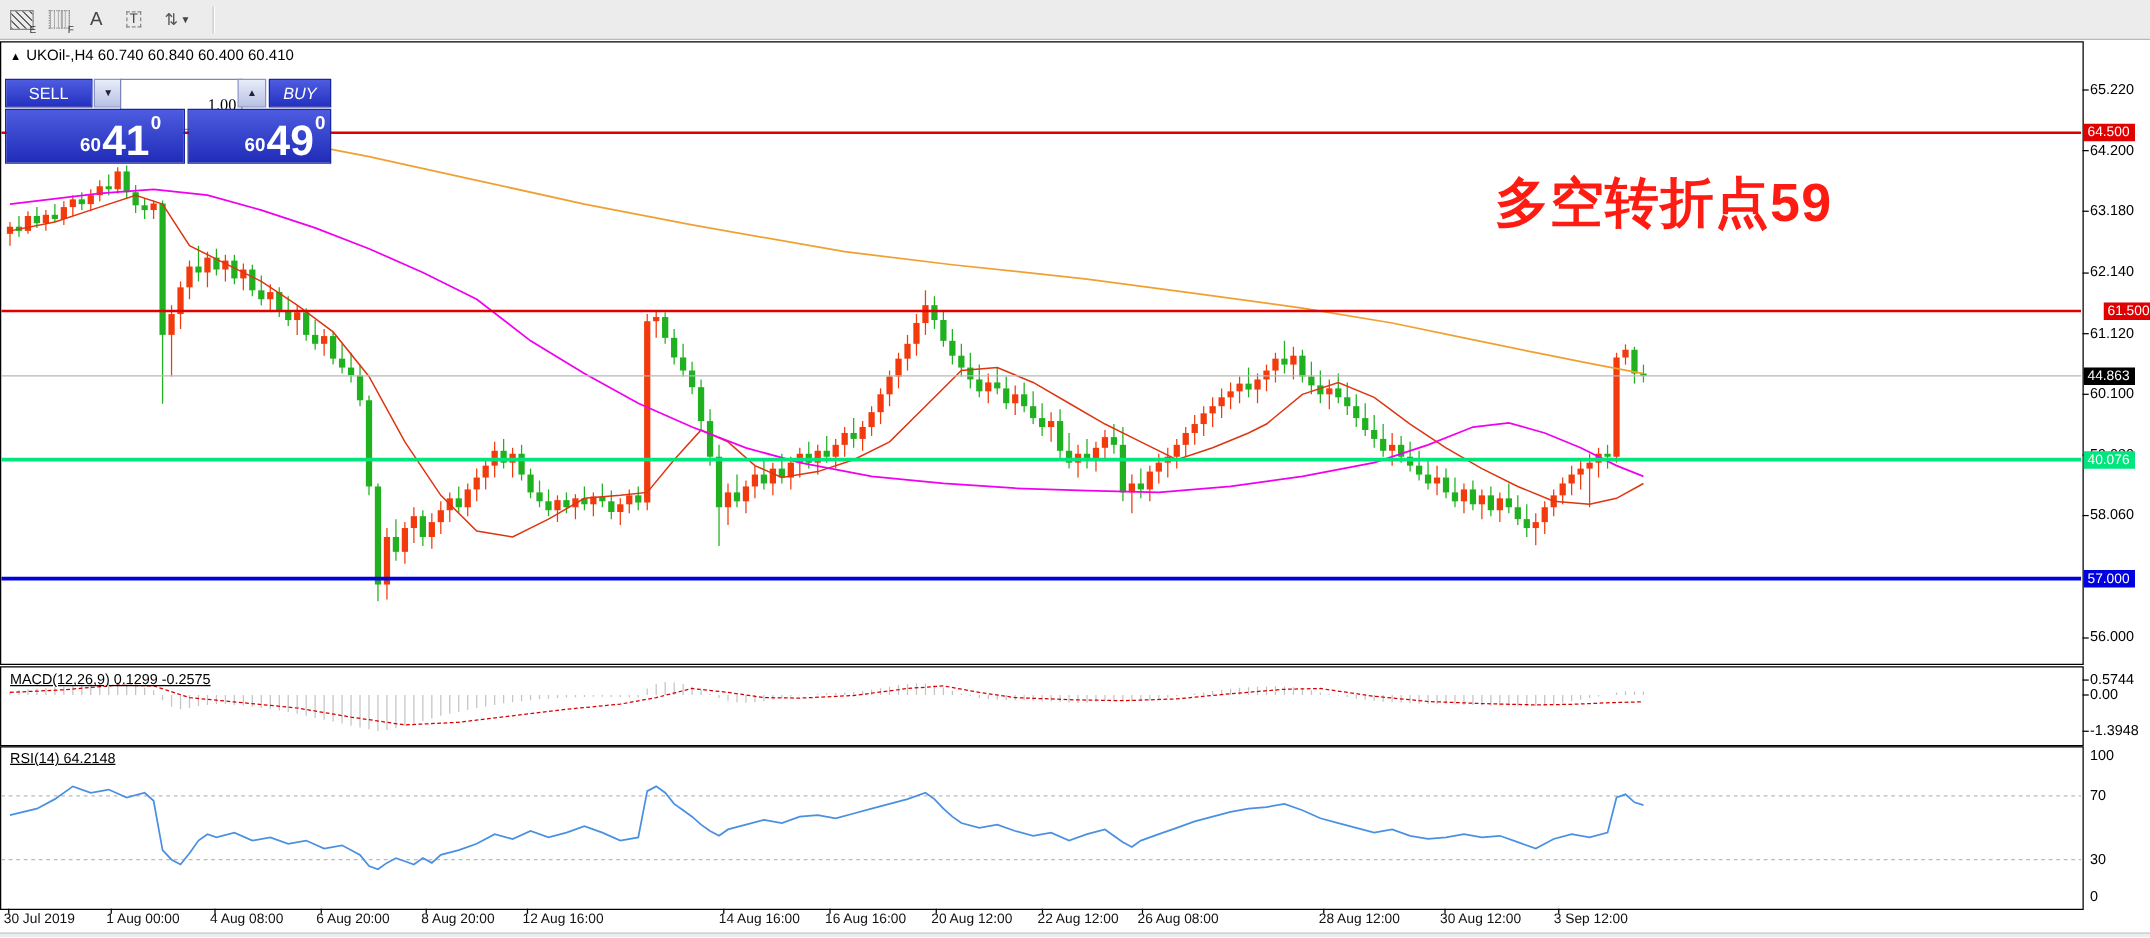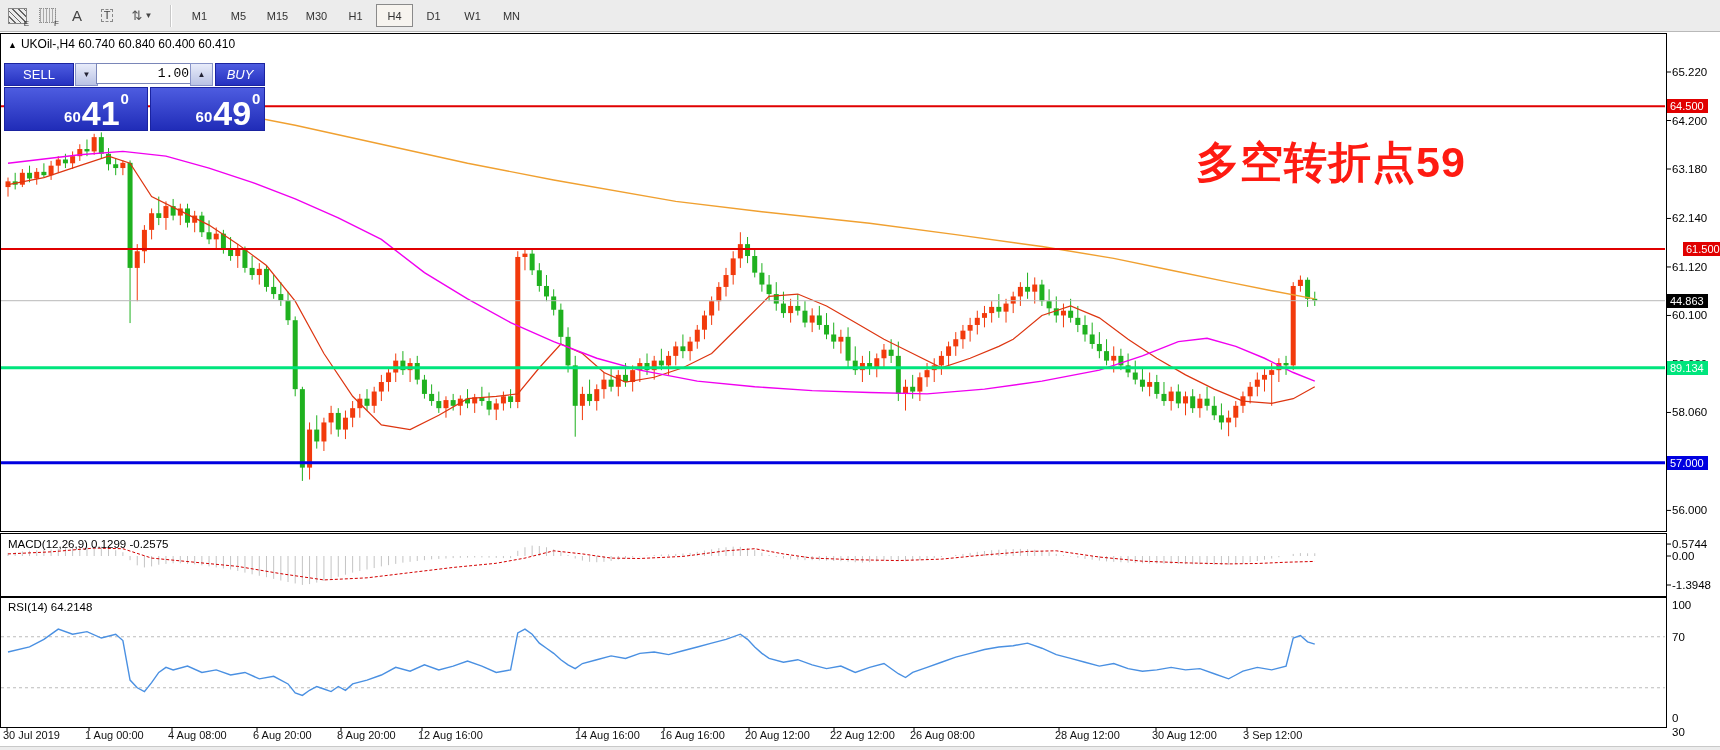--- a/index.html
+++ b/index.html
@@ -22,39 +22,39 @@
   #symline{left:8px;top:37px;font-size:12px;color:#000;}
   #symline .arr{font-size:9px;margin-right:4px;}
 
   
   #panel{left:4px;top:58px;width:259px;height:69px;}
   .btn-blue{background:linear-gradient(#4d5ce0,#2531c0);border:1px solid #1a23a0;color:#fff;display:flex;align-items:center;justify-content:center;}
   #sell-btn{left:0;top:5px;width:68px;height:21px;font-size:13px;}
   #buy-btn{left:211px;top:5px;width:48px;height:21px;font-size:13px;font-style:italic;}
   #vol-down{left:71px;top:5px;width:21px;height:21px;background:linear-gradient(#e8ecfa,#b9c2e4);border:1px solid #8894c8;color:#223;display:flex;align-items:center;justify-content:center;font-size:8px;}
   #vol-up{left:186px;top:5px;width:21px;height:21px;background:linear-gradient(#e8ecfa,#b9c2e4);border:1px solid #8894c8;color:#223;display:flex;align-items:center;justify-content:center;font-size:8px;}
-  #vol-input{left:92px;top:5px;width:88px;height:17px;border:1px solid #7a86b8;font-size:13px;text-align:right;padding:1px 4px;font-family:Liberation Mono, monospace;}
+  #vol-input{left:92px;top:5px;width:88px;height:17px;border:1px solid #7a86b8;font-size:13px;text-align:right;padding:11px 4px;font-family:Liberation Serif, serif;}
   .price-box{top:29px;height:40px;background:linear-gradient(#4d5ce0,#202cb8);border:1px solid #1a23a0;color:#fff;display:flex;align-items:flex-end;justify-content:center;padding-bottom:2px;}
   #sell-big{left:0;width:142px;}
   #buy-big{left:146px;width:113px;}
   .p-base{font-size:15px;font-weight:bold;margin-bottom:3px;padding-left:41px;}
   .p-big{font-size:34px;font-weight:bold;line-height:30px;margin:0 1px;}
   .p-sup{font-size:15px;font-weight:bold;align-self:flex-start;margin-top:2px;}
 
   
   #annotation{left:1196px;top:134px;font-size:43px;font-weight:bold;color:#fe1b12;letter-spacing:1px;white-space:nowrap;}
 
   
   .pane{border:1px solid #000;background:transparent;}
   #chart-svg{left:0;top:0;}
 
   .axis-label{position:absolute;left:1672px;font-size:11.5px;color:#000;transform:translateY(-50%);white-space:nowrap;}
   .level-label{position:absolute;left:1667px;font-size:11px;color:#fff;padding:1px 4px 1px 3px;transform:translateY(-50%);white-space:nowrap;}
   .date-label{position:absolute;top:729px;font-size:11px;color:#111;white-space:nowrap;}
-  .ind-label{position:absolute;font-size:11.5px;color:#000;white-space:nowrap;}
+  .ind-label{position:absolute;font-size:11.5px;color:#000;white-space:nowrap;text-decoration:underline;}
   #bottom-strip{left:0;top:746px;width:1720px;height:4px;background:#ececec;border-top:1px solid #c9c9c9;}
 </style>
 </head>
 <body>
 
 <div id="app">
 
   <div class="abs" id="toolbar">
     <div class="tb-icon">
         <span class="hatch"></span>
@@ -66,31 +66,20 @@
       </div>
     <div class="tb-icon" style="font-size:15px;color:#444;">A</div>
     <div class="tb-icon">
         <span class="tbox">T</span>
       </div>
     <div class="tb-icon" style="width:36px;">
         <span style="color:#555;">⇅</span>
         <span class="caret">▼</span>
       </div>
     <div class="tb-sep"></div>
-    <div id="tf-group" style="display:flex;">
-        <div class="tf-btn">M1</div>
-        <div class="tf-btn">M5</div>
-        <div class="tf-btn">M15</div>
-        <div class="tf-btn">M30</div>
-        <div class="tf-btn">H1</div>
-        <div class="tf-btn active">H4</div>
-        <div class="tf-btn">D1</div>
-        <div class="tf-btn">W1</div>
-        <div class="tf-btn">MN</div>
-      </div>
   </div>
 
   <div class="abs pane" style="left:0;top:33px;width:1665px;height:497px;"></div>
   <div class="abs pane" style="left:0;top:533px;width:1665px;height:62px;"></div>
   <div class="abs pane" style="left:0;top:597px;width:1665px;height:129px;"></div>
 
   <svg class="abs" id="chart-svg" width="1720" height="750">
       <defs>
         <clipPath id="mainClip">
           <rect x="1" y="34" width="1664" height="496"></rect>
@@ -735,29 +724,29 @@
     <div class="axis-label" style="top:120.5009999999998px;">64.200</div>
     <div class="axis-label" style="top:169.00199999999995px;">63.180</div>
     <div class="axis-label" style="top:218.45399999999992px;">62.140</div>
     <div class="axis-label" style="top:266.95500000000004px;">61.120</div>
     <div class="axis-label" style="top:315.4559999999999px;">60.100</div>
     <div class="axis-label" style="top:363.957px;">59.080</div>
     <div class="axis-label" style="top:412.4579999999998px;">58.060</div>
     <div class="axis-label" style="top:510.41099999999994px;">56.000</div>
     <div class="level-label" style="top:106.23599999999995px;background:#e00000;">64.500</div>
     <div class="level-label" style="top:248.88599999999994px;background:#e00000;margin-left:16px;">61.500</div>
-    <div class="level-label" style="top:367.7609999999999px;background:#00e57d;">89.134</div>
+    <div class="level-label" style="top:367.7609999999999px;background:#00e57d;">40.076</div>
     <div class="level-label" style="top:462.86099999999993px;background:#0000e0;">57.000</div>
     <div class="level-label" style="top:300.71550000000013px;background:#000;">44.863</div>
     <div class="axis-label" style="top:544.05248px;">0.5744</div>
     <div class="axis-label" style="top:556px;">0.00</div>
     <div class="axis-label" style="top:585.01184px;">-1.3948</div>
     <div class="axis-label" style="top:605px;">100</div>
     <div class="axis-label" style="top:636.7570000000001px;">70</div>
-    <div class="axis-label" style="top:687.753px;margin-top:44px;">30</div>
+    <div class="axis-label" style="top:687.753px;">30</div>
     <div class="axis-label" style="top:718px;">0</div>
     <div class="date-label" style="left:3px;">30 Jul 2019</div>
     <div class="date-label" style="left:85px;">1 Aug 00:00</div>
     <div class="date-label" style="left:168px;">4 Aug 08:00</div>
     <div class="date-label" style="left:253px;">6 Aug 20:00</div>
     <div class="date-label" style="left:337px;">8 Aug 20:00</div>
     <div class="date-label" style="left:418px;">12 Aug 16:00</div>
     <div class="date-label" style="left:575px;">14 Aug 16:00</div>
     <div class="date-label" style="left:660px;">16 Aug 16:00</div>
     <div class="date-label" style="left:745px;">20 Aug 12:00</div>

